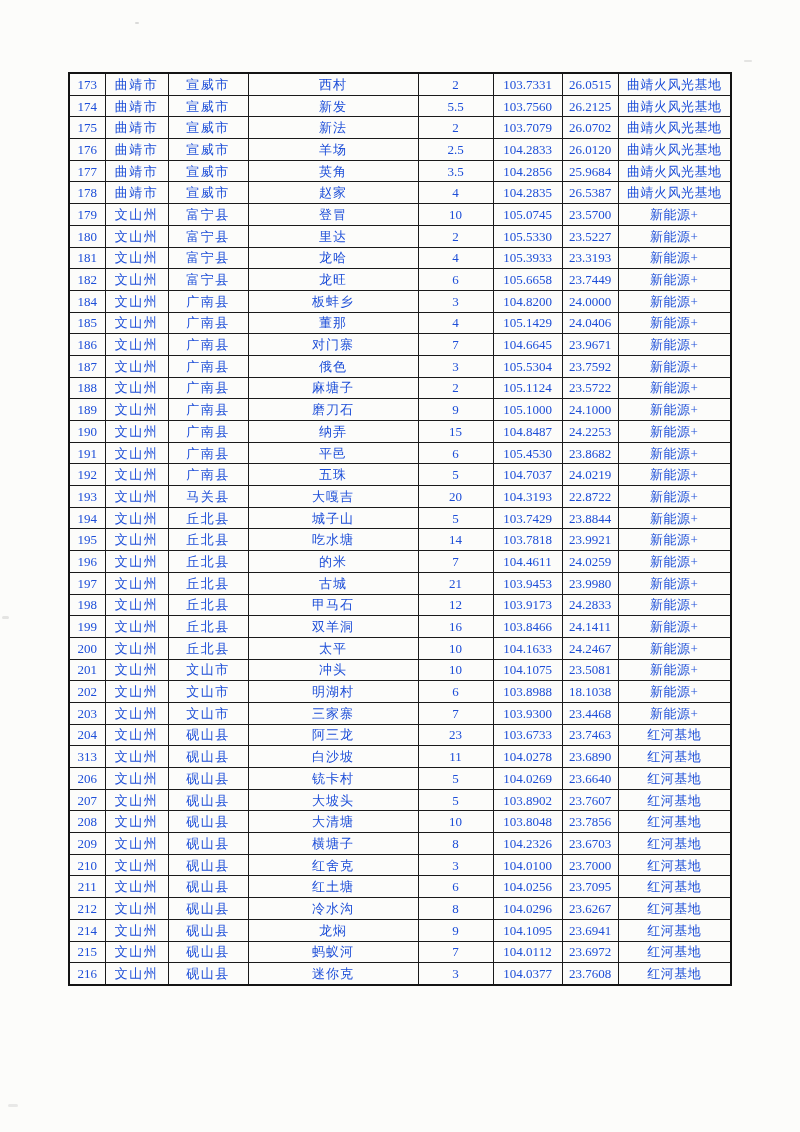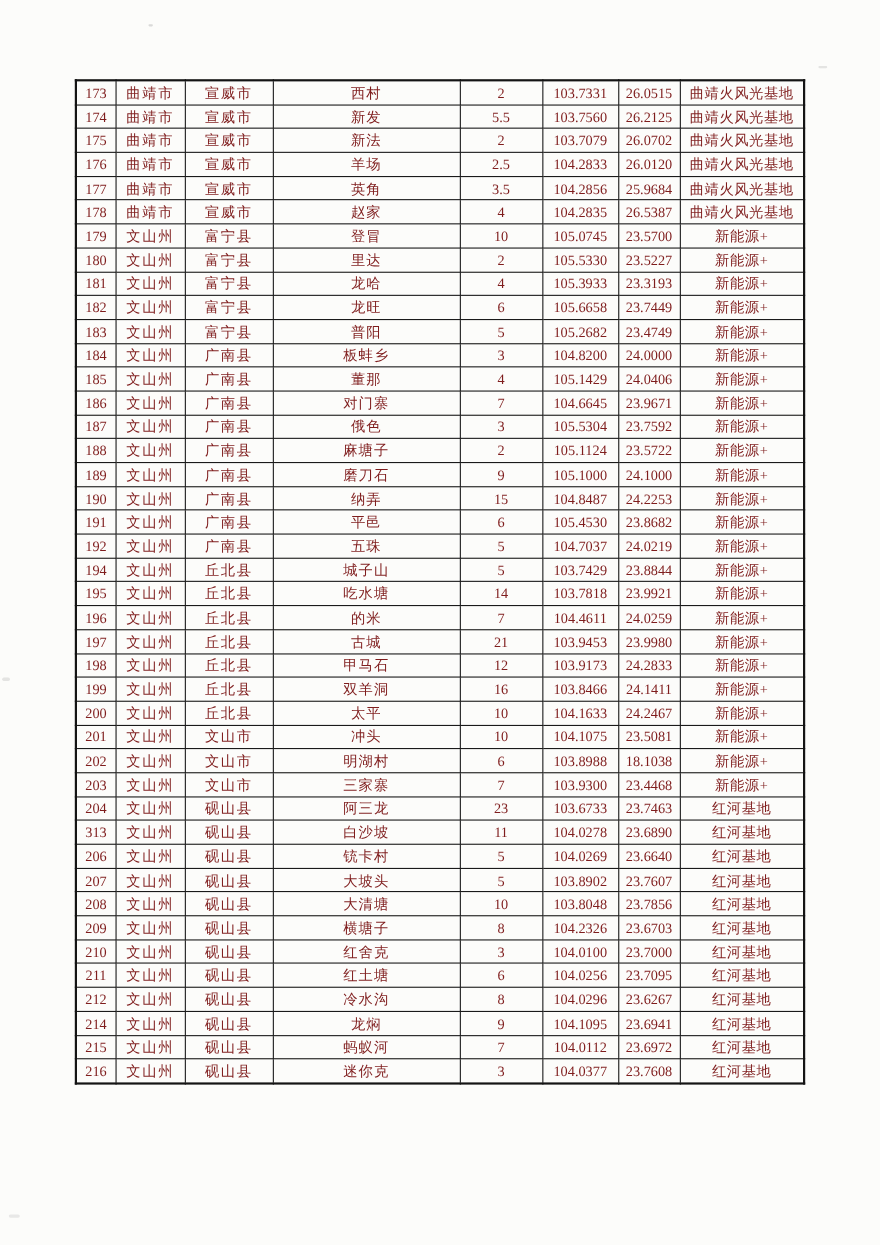--- a/index.html
+++ b/index.html
@@ -8,21 +8,21 @@
     background: #e8e8e8;
   }
   .page {
     position: relative;
     width: 800px;
     height: 1132px;
     margin: 0 auto;
     background: #fcfcfa;
     overflow: hidden;
     font-family: "Liberation Serif", "DejaVu Serif", serif;
-    color: #7f1d1d;
+    color: #1d4ed8;
   }
   table.site-table {
     position: absolute;
     left: 68px;
     top: 72px;
     width: 662px;
     border-collapse: collapse;
     table-layout: fixed;
     border: 2.5px solid #141414;
   }
@@ -173,30 +173,20 @@
           <td class="c-no">182</td>
           <td class="c-prefecture">文山州</td>
           <td class="c-county">富宁县</td>
           <td class="c-site">龙旺</td>
           <td class="c-capacity">6</td>
           <td class="c-longitude">105.6658</td>
           <td class="c-latitude">23.7449</td>
           <td class="c-base">新能源+</td>
         </tr>
         <tr>
-          <td class="c-no">183</td>
-          <td class="c-prefecture">文山州</td>
-          <td class="c-county">富宁县</td>
-          <td class="c-site">普阳</td>
-          <td class="c-capacity">5</td>
-          <td class="c-longitude">105.2682</td>
-          <td class="c-latitude">23.4749</td>
-          <td class="c-base">新能源+</td>
-        </tr>
-        <tr>
           <td class="c-no">184</td>
           <td class="c-prefecture">文山州</td>
           <td class="c-county">广南县</td>
           <td class="c-site">板蚌乡</td>
           <td class="c-capacity">3</td>
           <td class="c-longitude">104.8200</td>
           <td class="c-latitude">24.0000</td>
           <td class="c-base">新能源+</td>
         </tr>
         <tr>
@@ -270,20 +260,30 @@
           <td class="c-base">新能源+</td>
         </tr>
         <tr>
           <td class="c-no">192</td>
           <td class="c-prefecture">文山州</td>
           <td class="c-county">广南县</td>
           <td class="c-site">五珠</td>
           <td class="c-capacity">5</td>
           <td class="c-longitude">104.7037</td>
           <td class="c-latitude">24.0219</td>
+          <td class="c-base">新能源+</td>
+        </tr>
+        <tr>
+          <td class="c-no">193</td>
+          <td class="c-prefecture">文山州</td>
+          <td class="c-county">马关县</td>
+          <td class="c-site">大嘎吉</td>
+          <td class="c-capacity">20</td>
+          <td class="c-longitude">104.3193</td>
+          <td class="c-latitude">22.8722</td>
           <td class="c-base">新能源+</td>
         </tr>
         <tr>
           <td class="c-no">194</td>
           <td class="c-prefecture">文山州</td>
           <td class="c-county">丘北县</td>
           <td class="c-site">城子山</td>
           <td class="c-capacity">5</td>
           <td class="c-longitude">103.7429</td>
           <td class="c-latitude">23.8844</td>

